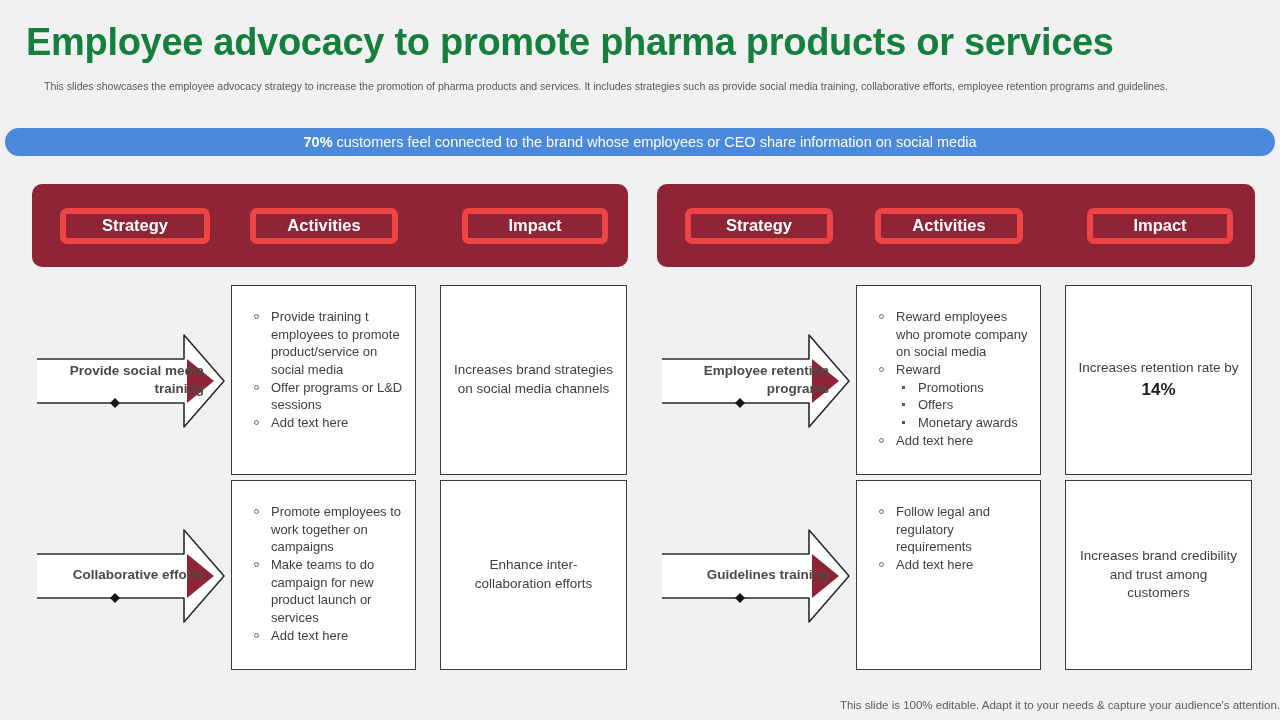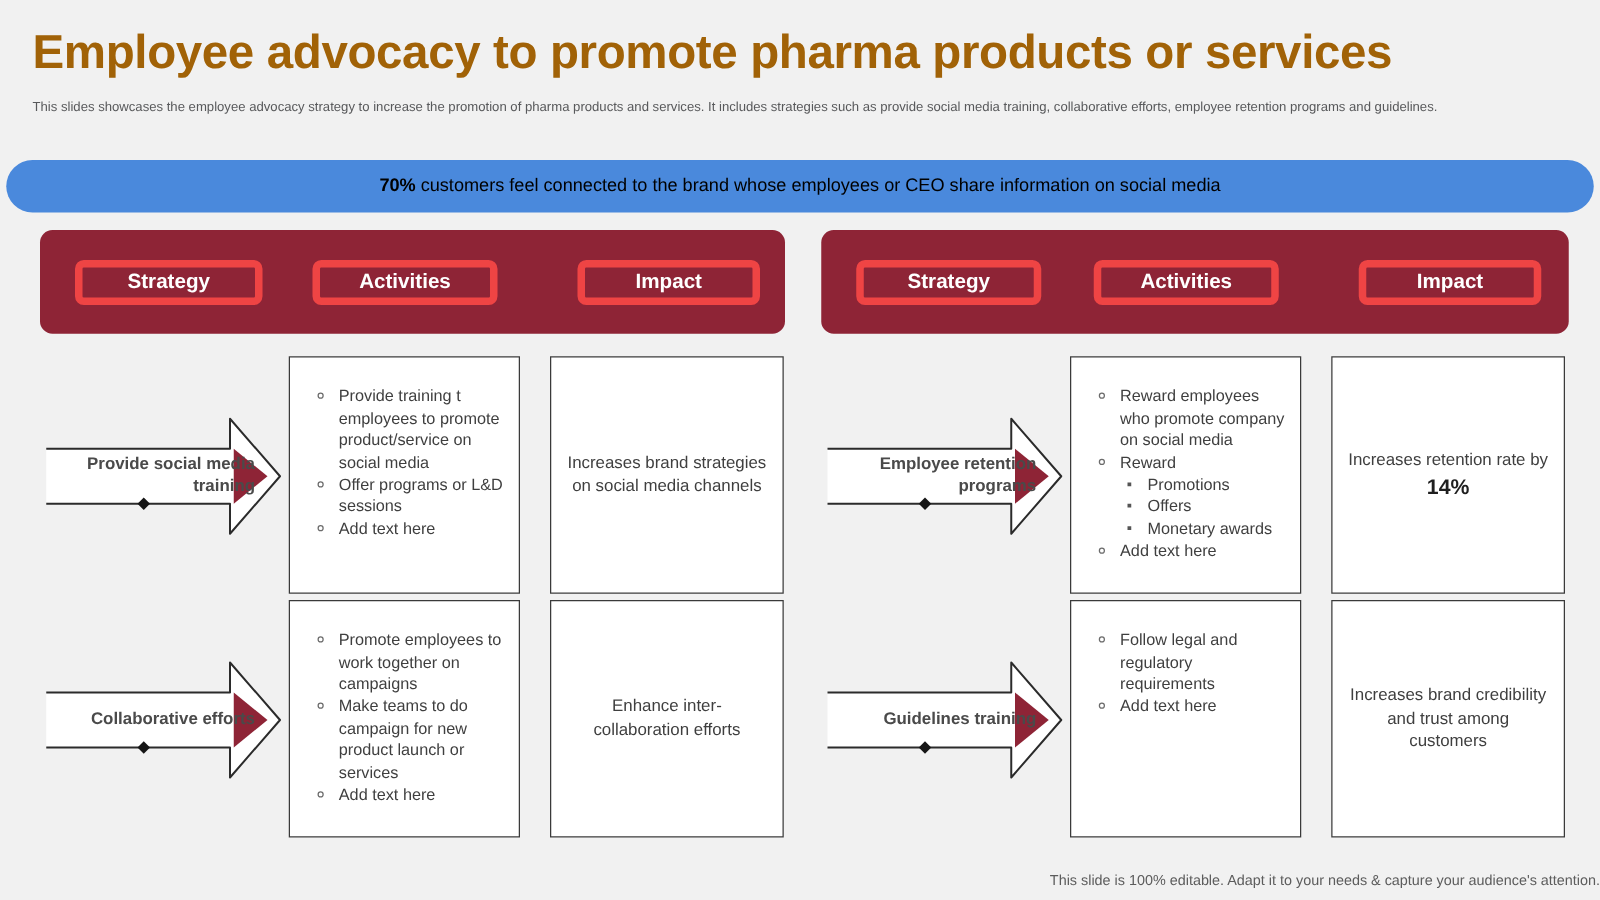--- a/index.html
+++ b/index.html
@@ -17,47 +17,47 @@
   }
 
   
   .slide-title {
     position: absolute;
     left: 26px;
     top: 22px;
     width: 1230px;
     font-size: 38px;
     font-weight: bold;
-    color: #a16207;
+    color: #15803d;
     letter-spacing: -0.3px;
     line-height: 1.08;
   }
   .slide-subtitle {
     position: absolute;
-    left: 26px;
+    left: 44px;
     top: 80px;
     width: 1225px;
     font-size: 10.5px;
     line-height: 1.32;
     color: #58595b;
   }
 
   
   .stat-banner {
     position: absolute;
     left: 5px;
     top: 128px;
     width: 1270px;
-    height: 42px;
+    height: 28px;
     background: #4a89dc;
     border-radius: 21px;
     display: flex;
     align-items: center;
     justify-content: center;
-    color: #000000;
+    color: #ffffff;
     font-size: 14.5px;
     text-align: center;
   }
   .stat-banner .stat-strong {
     font-weight: bold;
     margin-right: 4px;
   }
 
   
   .panel-head {

